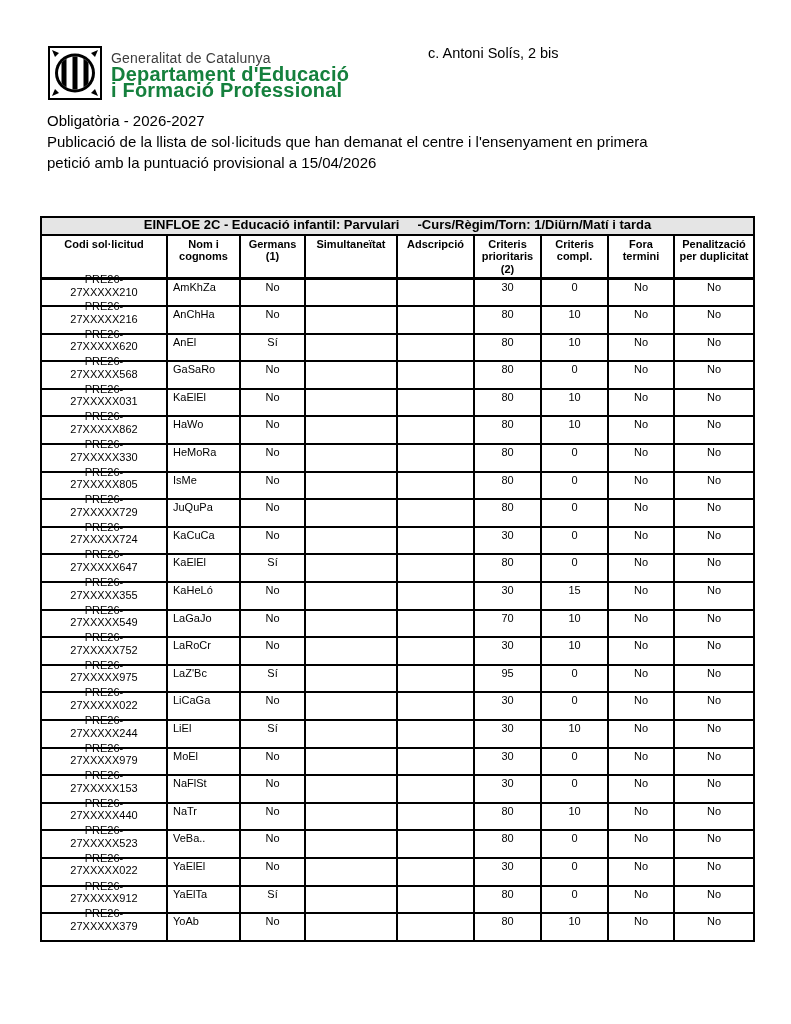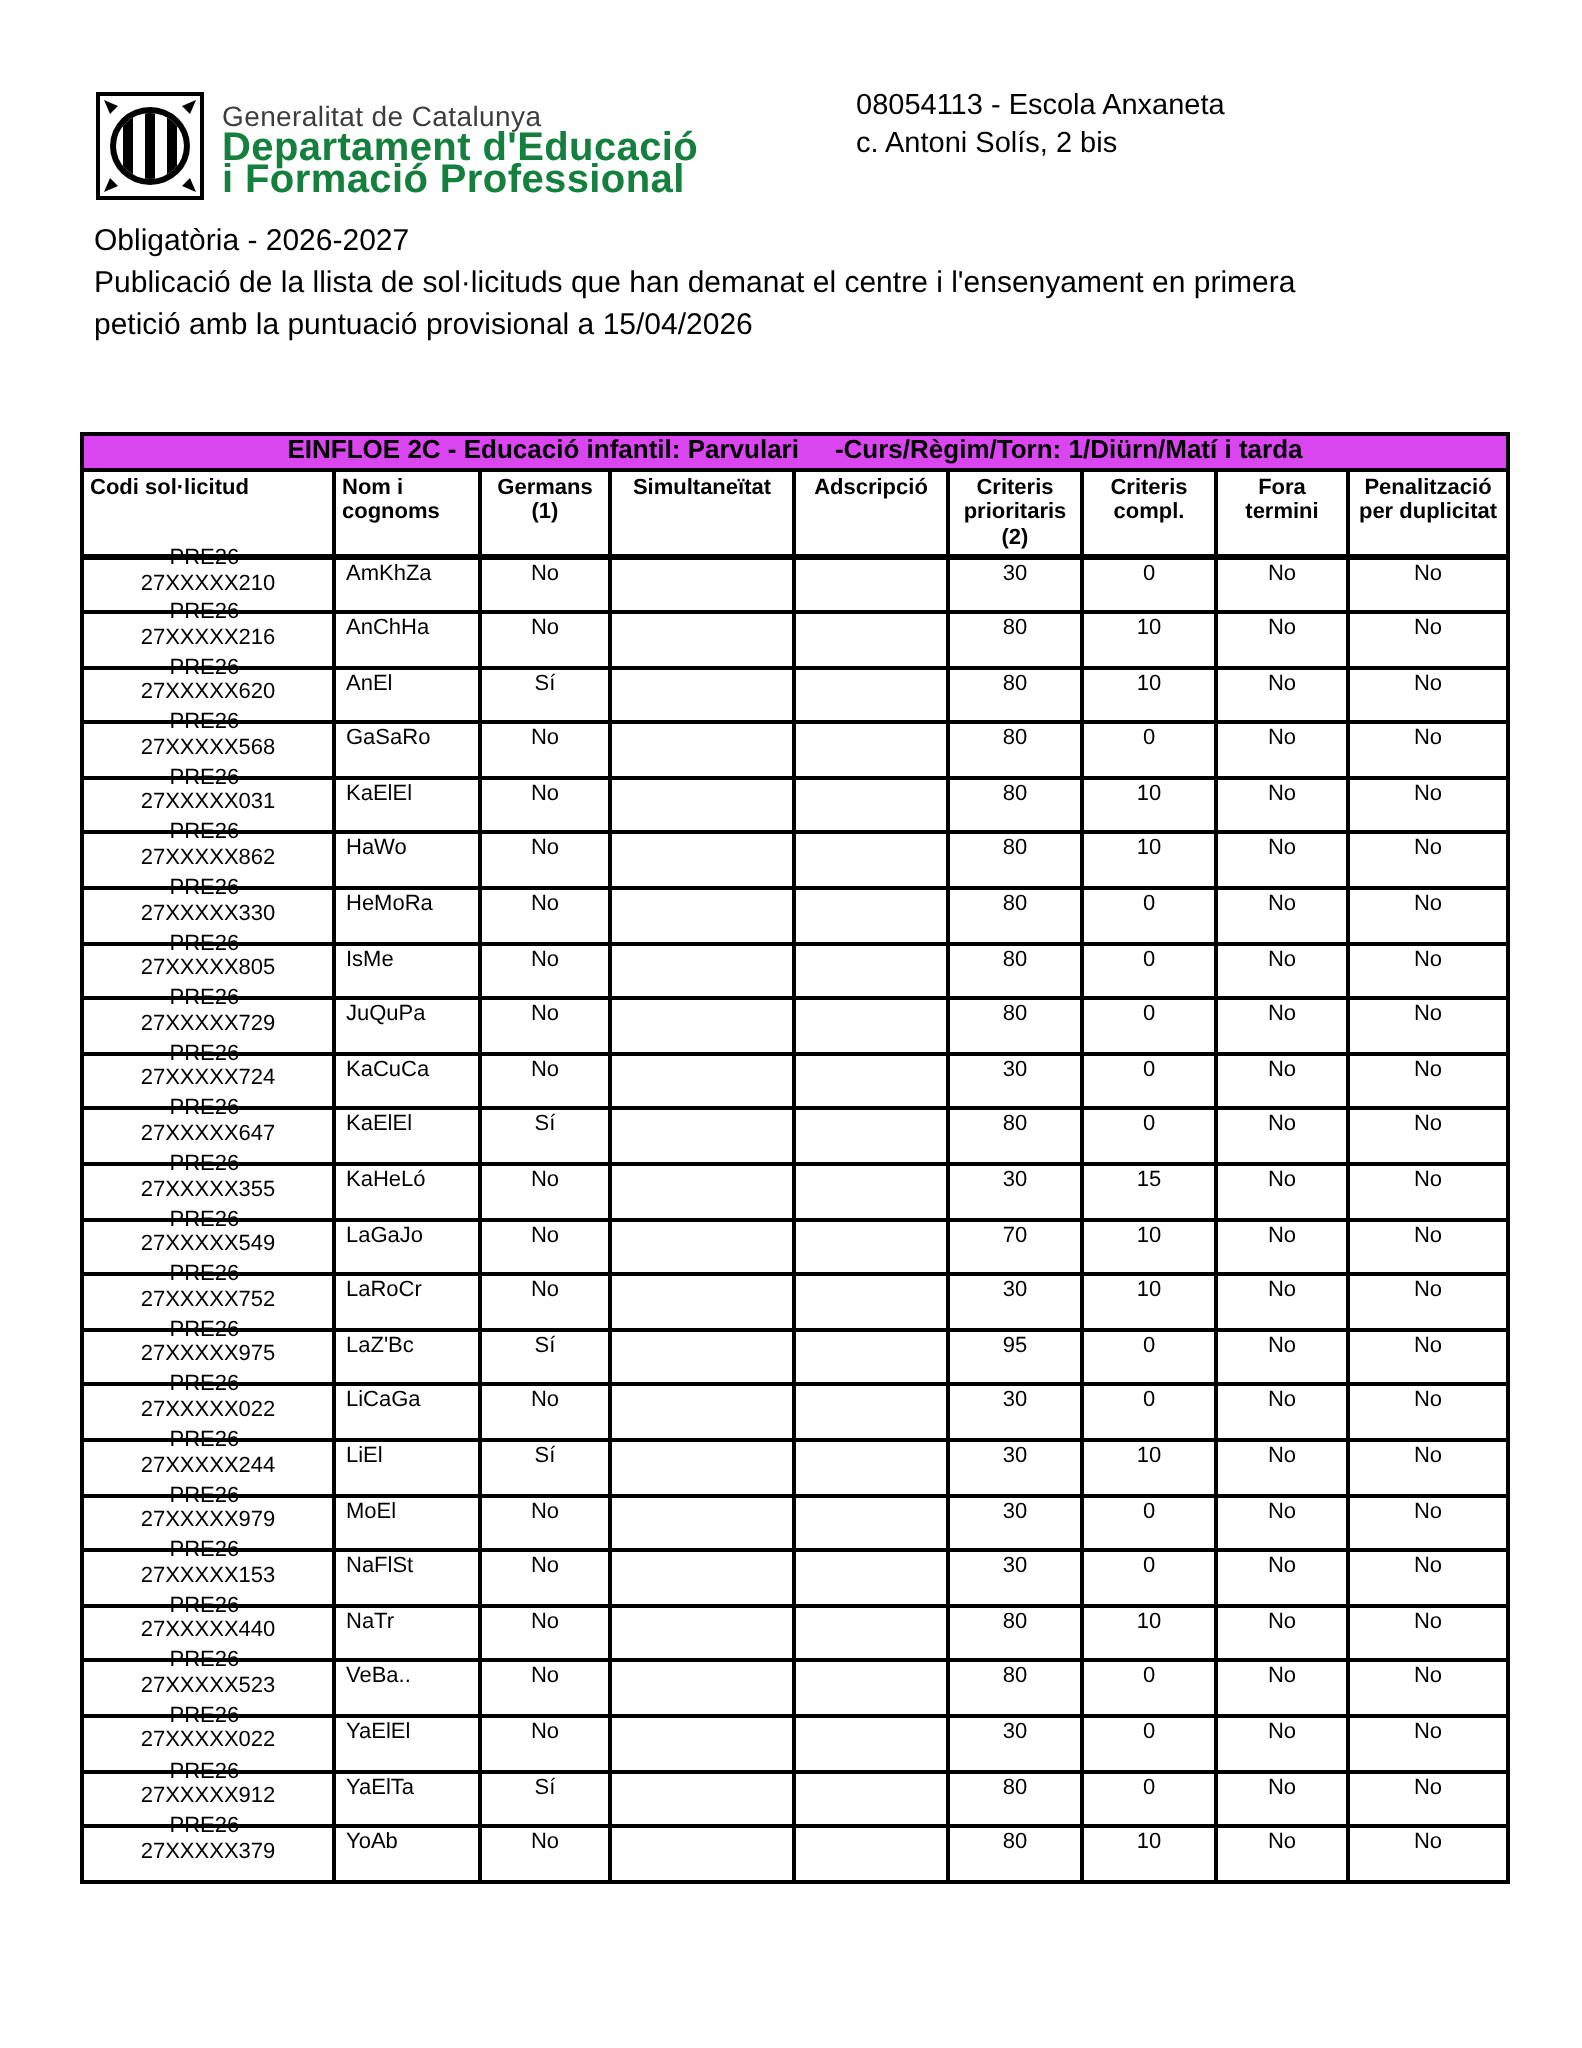--- a/index.html
+++ b/index.html
@@ -27,30 +27,30 @@
   
   .list-table {
     position:absolute; left:40px; top:216px; width:713px;
     border-collapse:collapse; table-layout:fixed;
     font-size:11px; line-height:12.5px;
   }
   .list-table th, .list-table td { border:2px solid #000; }
 
   .band-cell {
     height:15px; font-size:13px; font-weight:bold; 
-    vertical-align:middle; padding:1px 0 2px 0; background:#d946ef;
+    vertical-align:middle; padding:1px 0 2px 0; background:#e5e5e5;
   }
   .band-right { margin-left:18px; }
 
   .column-header-row th {
     height:39px; vertical-align:top; padding:2px 3px;
     font-size:11px; font-weight:bold; white-space:pre-line; text-align:center;
     border-bottom:3px solid #000;
   }
-  .column-header-row th.col0, .column-header-row th.col1 { text-align:left; }
+  .column-header-row th.col0, .column-header-row th.col1 { text-align:center; }
 
   .list-table tbody td { height:27.6px; vertical-align:top; padding:1px 2px 0 2px; }
   .c-code { text-align:center; }
   .code-wrap { margin-top:-8px; white-space:pre-line; text-align:center; }
   .c-name { text-align:left; padding-left:5px !important; }
   .c-center { text-align:center; }
 </style>
 </head>
 <body>
 
@@ -73,21 +73,20 @@
     </svg>
   </div>
   <div class="org-text">
     <div class="org-line1">Generalitat de Catalunya</div>
     <div class="org-line2">Departament d'Educació</div>
     <div class="org-line3">i Formació Professional</div>
   </div>
 </div>
 
 <div class="school-info">
-  <div>08054113 - Escola Anxaneta</div>
   <div>c. Antoni Solís, 2 bis</div>
 </div>
 
 <div class="doc-title">
   <div>Obligatòria - 2026-2027</div>
   <div>Publicació de la llista de sol·licituds que han demanat el centre i l'ensenyament en primera</div>
   <div>petició amb la puntuació provisional a 15/04/2026</div>
 </div>
 
 <table class="list-table">

